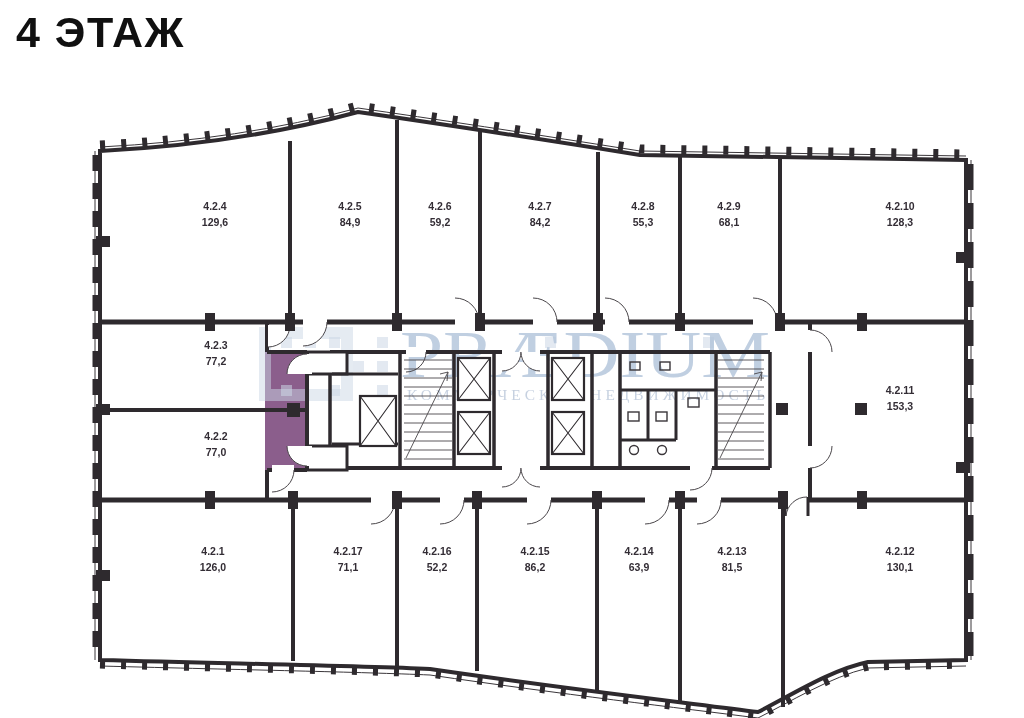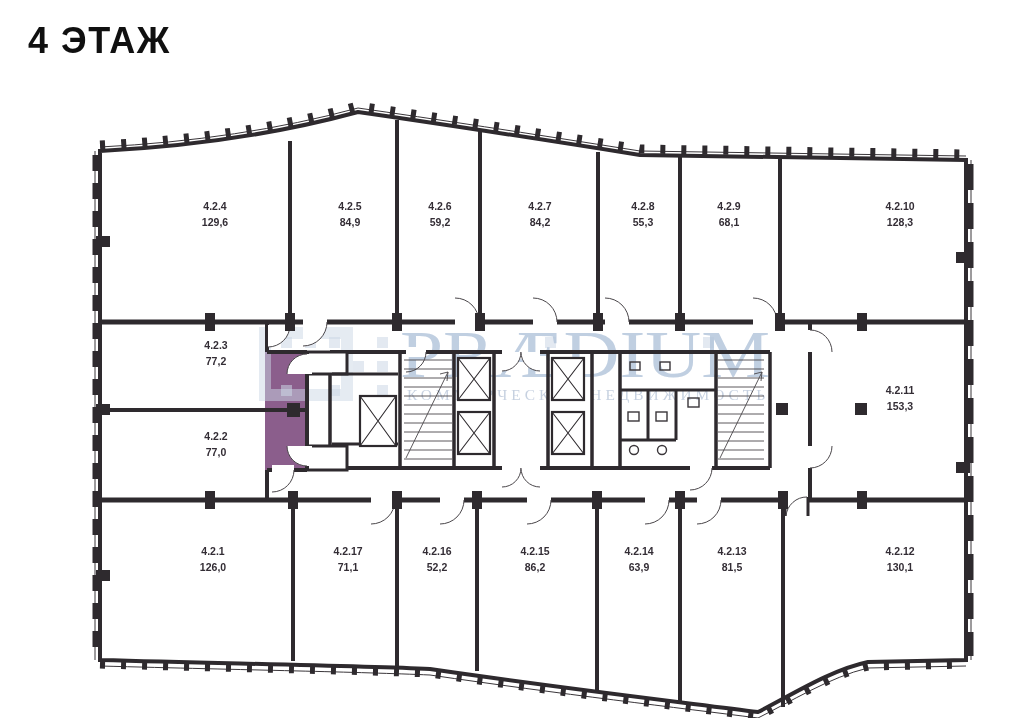--- a/index.html
+++ b/index.html
@@ -1,19 +1,19 @@
 <!DOCTYPE html>
 <html><head>
 <meta charset="utf-8">
 <style>
   html,body{margin:0;padding:0;background:#ffffff;}
   body{width:1024px;height:718px;position:relative;overflow:hidden;
        font-family:"Liberation Sans",sans-serif;}
-  .floor-title{position:absolute;left:12px;top:4px;margin:16px;
-       font-size:36px;font-weight:700;letter-spacing:1.5px;color:#101010;}
+  .floor-title{position:absolute;left:12px;top:4px;margin:4px;
+       font-size:43px;font-weight:700;letter-spacing:1.5px;color:#101010;}
   .plan-wrap{position:absolute;left:0;top:0;width:1024px;height:718px;}
   svg{display:block;}
   
   .room{fill:#8b5e8c;}
   .wall{stroke:#2e2a2e;fill:none;}
   .w5{stroke-width:5;} .w4{stroke-width:4;} .w35{stroke-width:3.5;} .w3{stroke-width:3;}
   .thin{stroke:#3a363a;stroke-width:1;fill:none;}
   .teeth{stroke:#2e2a2e;fill:none;stroke-width:9;stroke-dasharray:5 16;}
   .glassL{stroke:#2e2a2e;fill:none;stroke-width:9;stroke-dasharray:16 12;}
   .glassR{stroke:#2e2a2e;fill:none;stroke-width:9;stroke-dasharray:26 13;}

